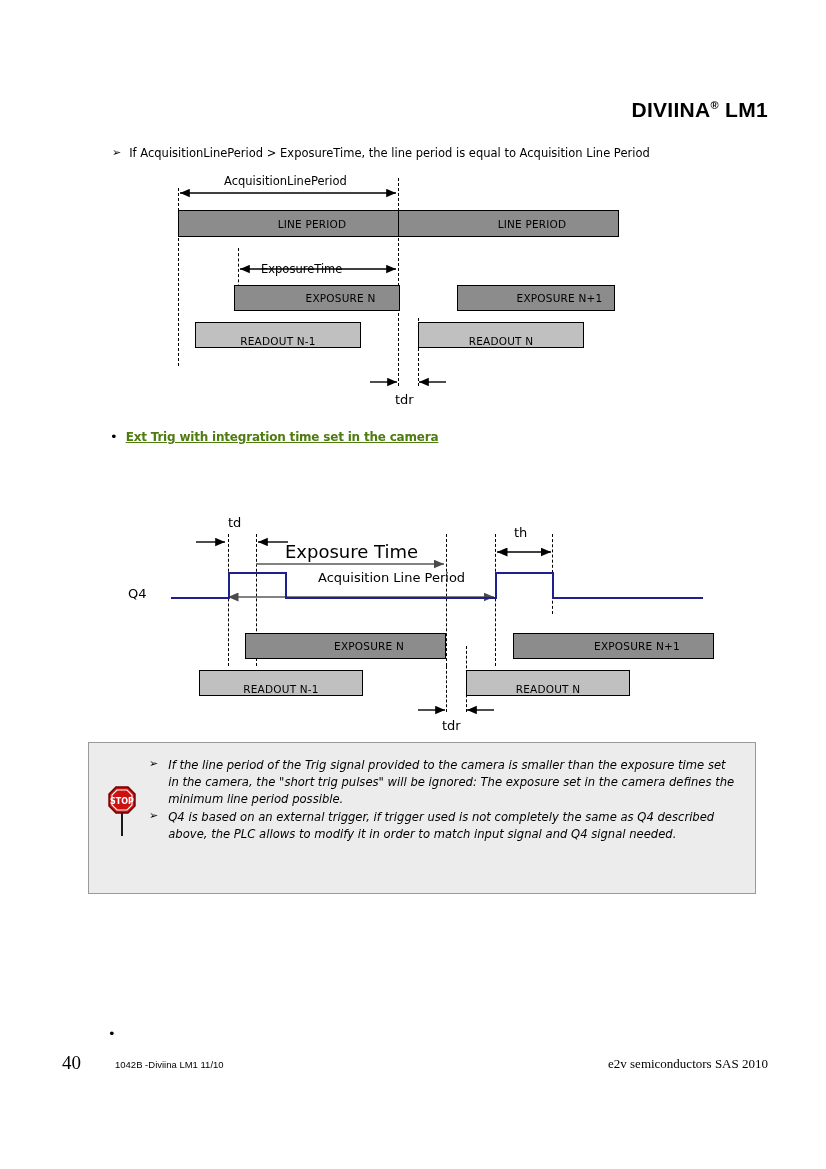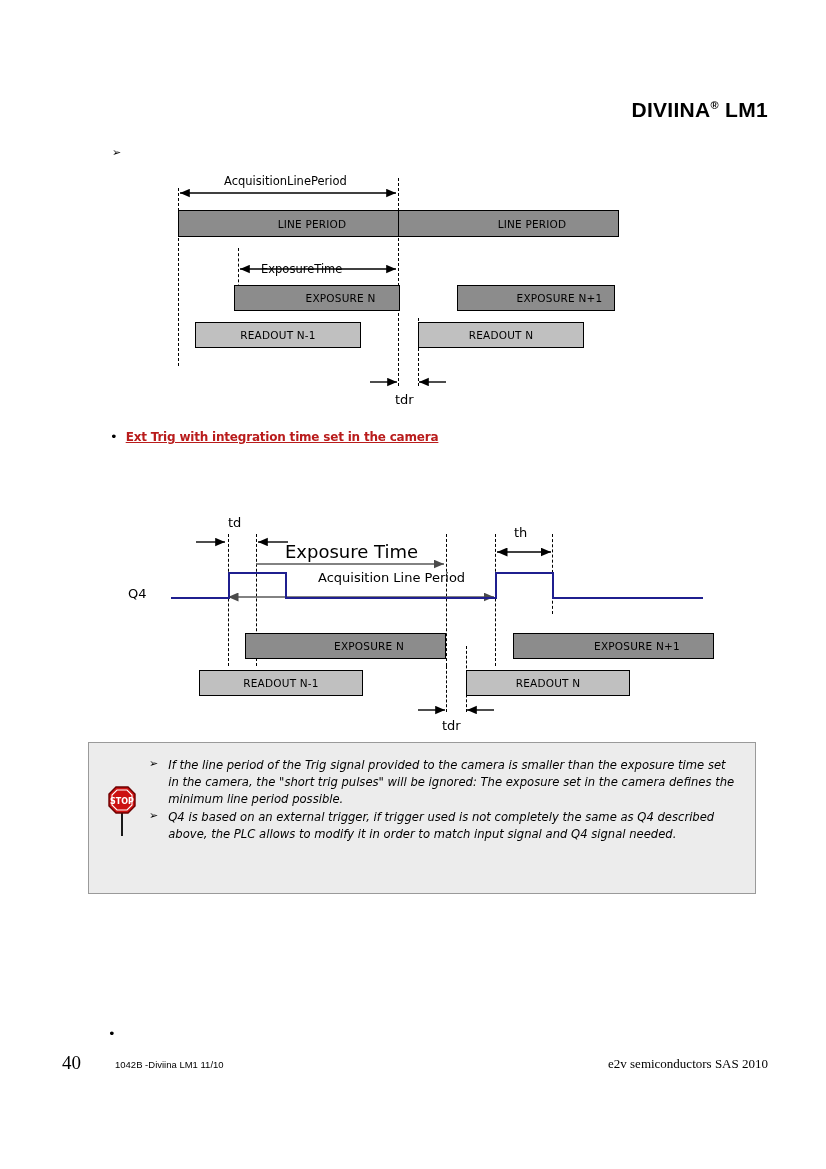--- a/index.html
+++ b/index.html
@@ -58,42 +58,42 @@
   .dot-bullet {
     font-size: 13px;
     line-height: 1.1;
     color: #000;
   }
   .heading-link {
     font-family: "DejaVu Sans", sans-serif;
     font-size: 12px;
     font-weight: bold;
     text-decoration: underline;
-    color: #b91c1c;
+    color: #4d7c0f;
     letter-spacing: -0.2px;
   }
 
   
   .diagram {
     position: absolute;
   }
   .bar {
     position: absolute;
     box-sizing: border-box;
     border: 1px solid #000;
     display: flex;
     align-items: center;
     justify-content: center;
     font-family: "DejaVu Sans", sans-serif;
     font-size: 10.5px;
     color: #000;
     letter-spacing: 0.2px;
   }
   .bar.dark { background: #8c8c8c; padding-left: 47px; }
-  .bar.light { background: #c0c0c0; }
+  .bar.light { background: #c0c0c0; align-items: flex-end; }
 
   .vdash {
     position: absolute;
     width: 0;
     border-left: 1.4px dashed #000;
   }
   .q4-line {
     position: absolute;
     background: #1f1f8f;
   }
@@ -182,20 +182,21 @@
 <body>
 
 <div id="page">
 
   <div class="doc-header">
     <span>DIVIINA</span><sup>®</sup><span> LM1</span>
   </div>
 
   <div class="bullet-row" style="left:112px; top:146px; width:680px;">
     <span class="arrow-bullet">➢</span>
+    <span class="btext">If AcquisitionLinePeriod &gt; ExposureTime, the line period is equal to Acquisition Line Period</span>
   </div>
 
   <div class="diagram" style="left:0; top:0; width:826px; height:420px;">
 
     <div class="vdash" style="left:178px; top:188px; height:178px;"></div>
     <div class="vdash" style="left:238px; top:248px; height:50px;"></div>
     <div class="vdash" style="left:398px; top:178px; height:208px;"></div>
     <div class="vdash" style="left:418px; top:318px; height:68px;"></div>
 
     <div class="dim-label" style="left:224px; top:174px;">AcquisitionLinePeriod</div>

